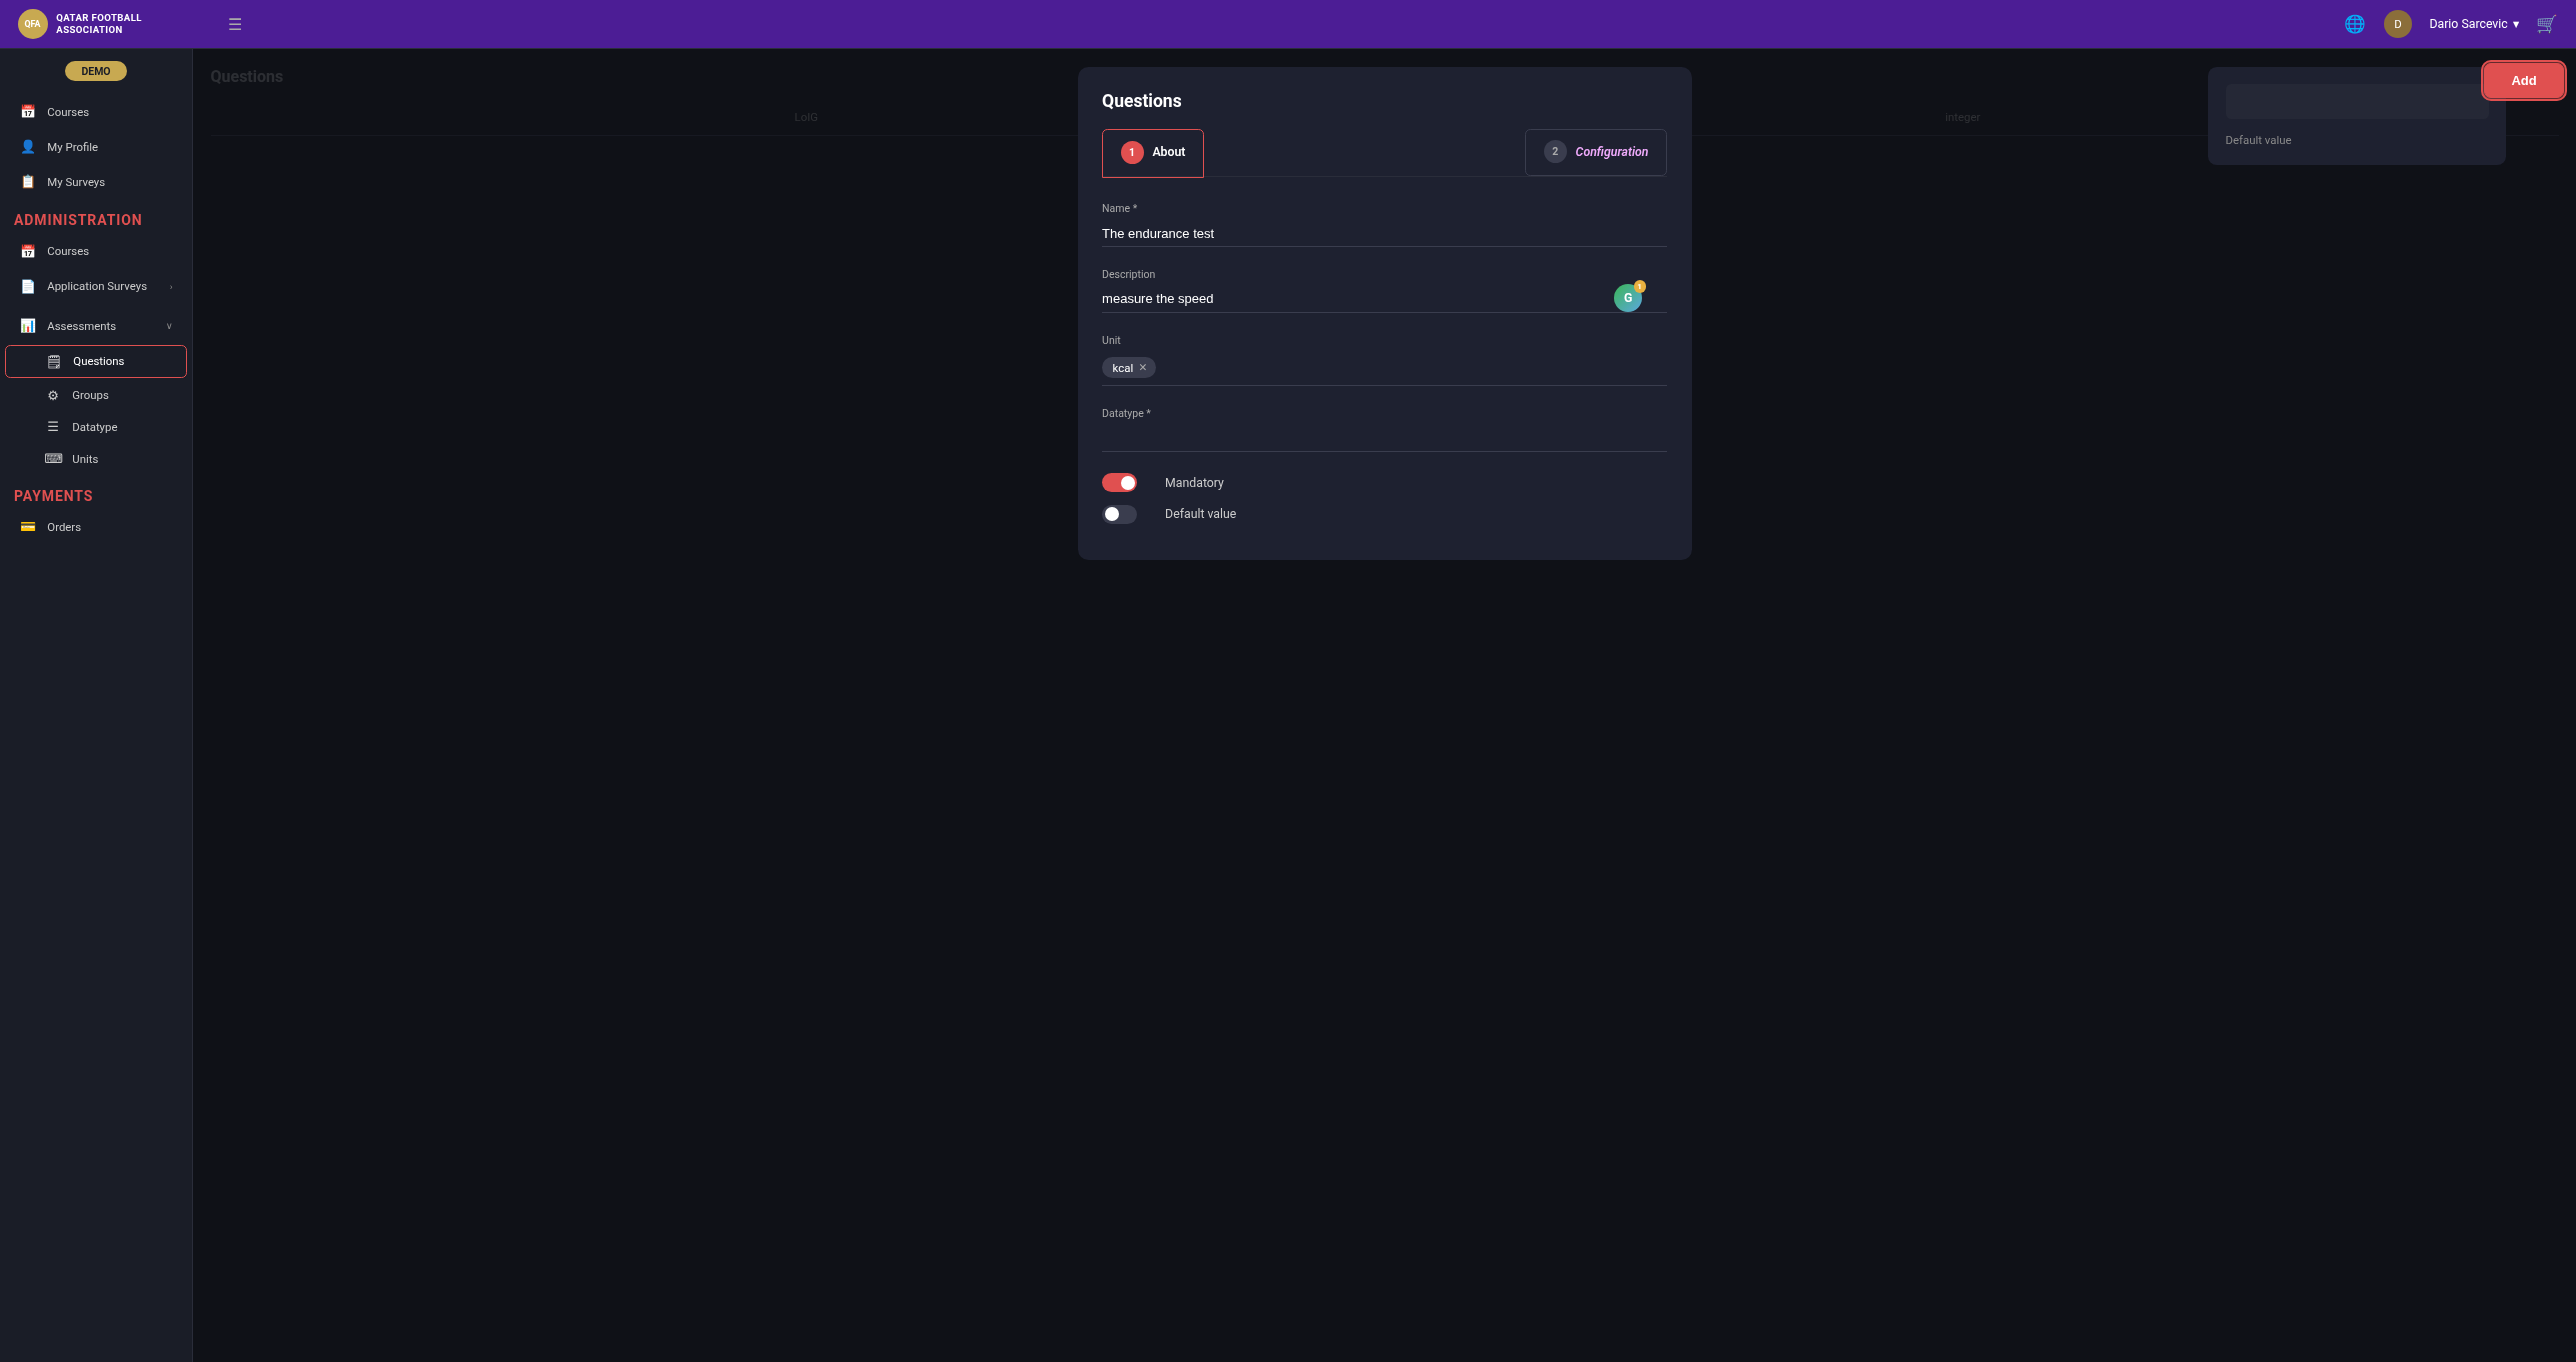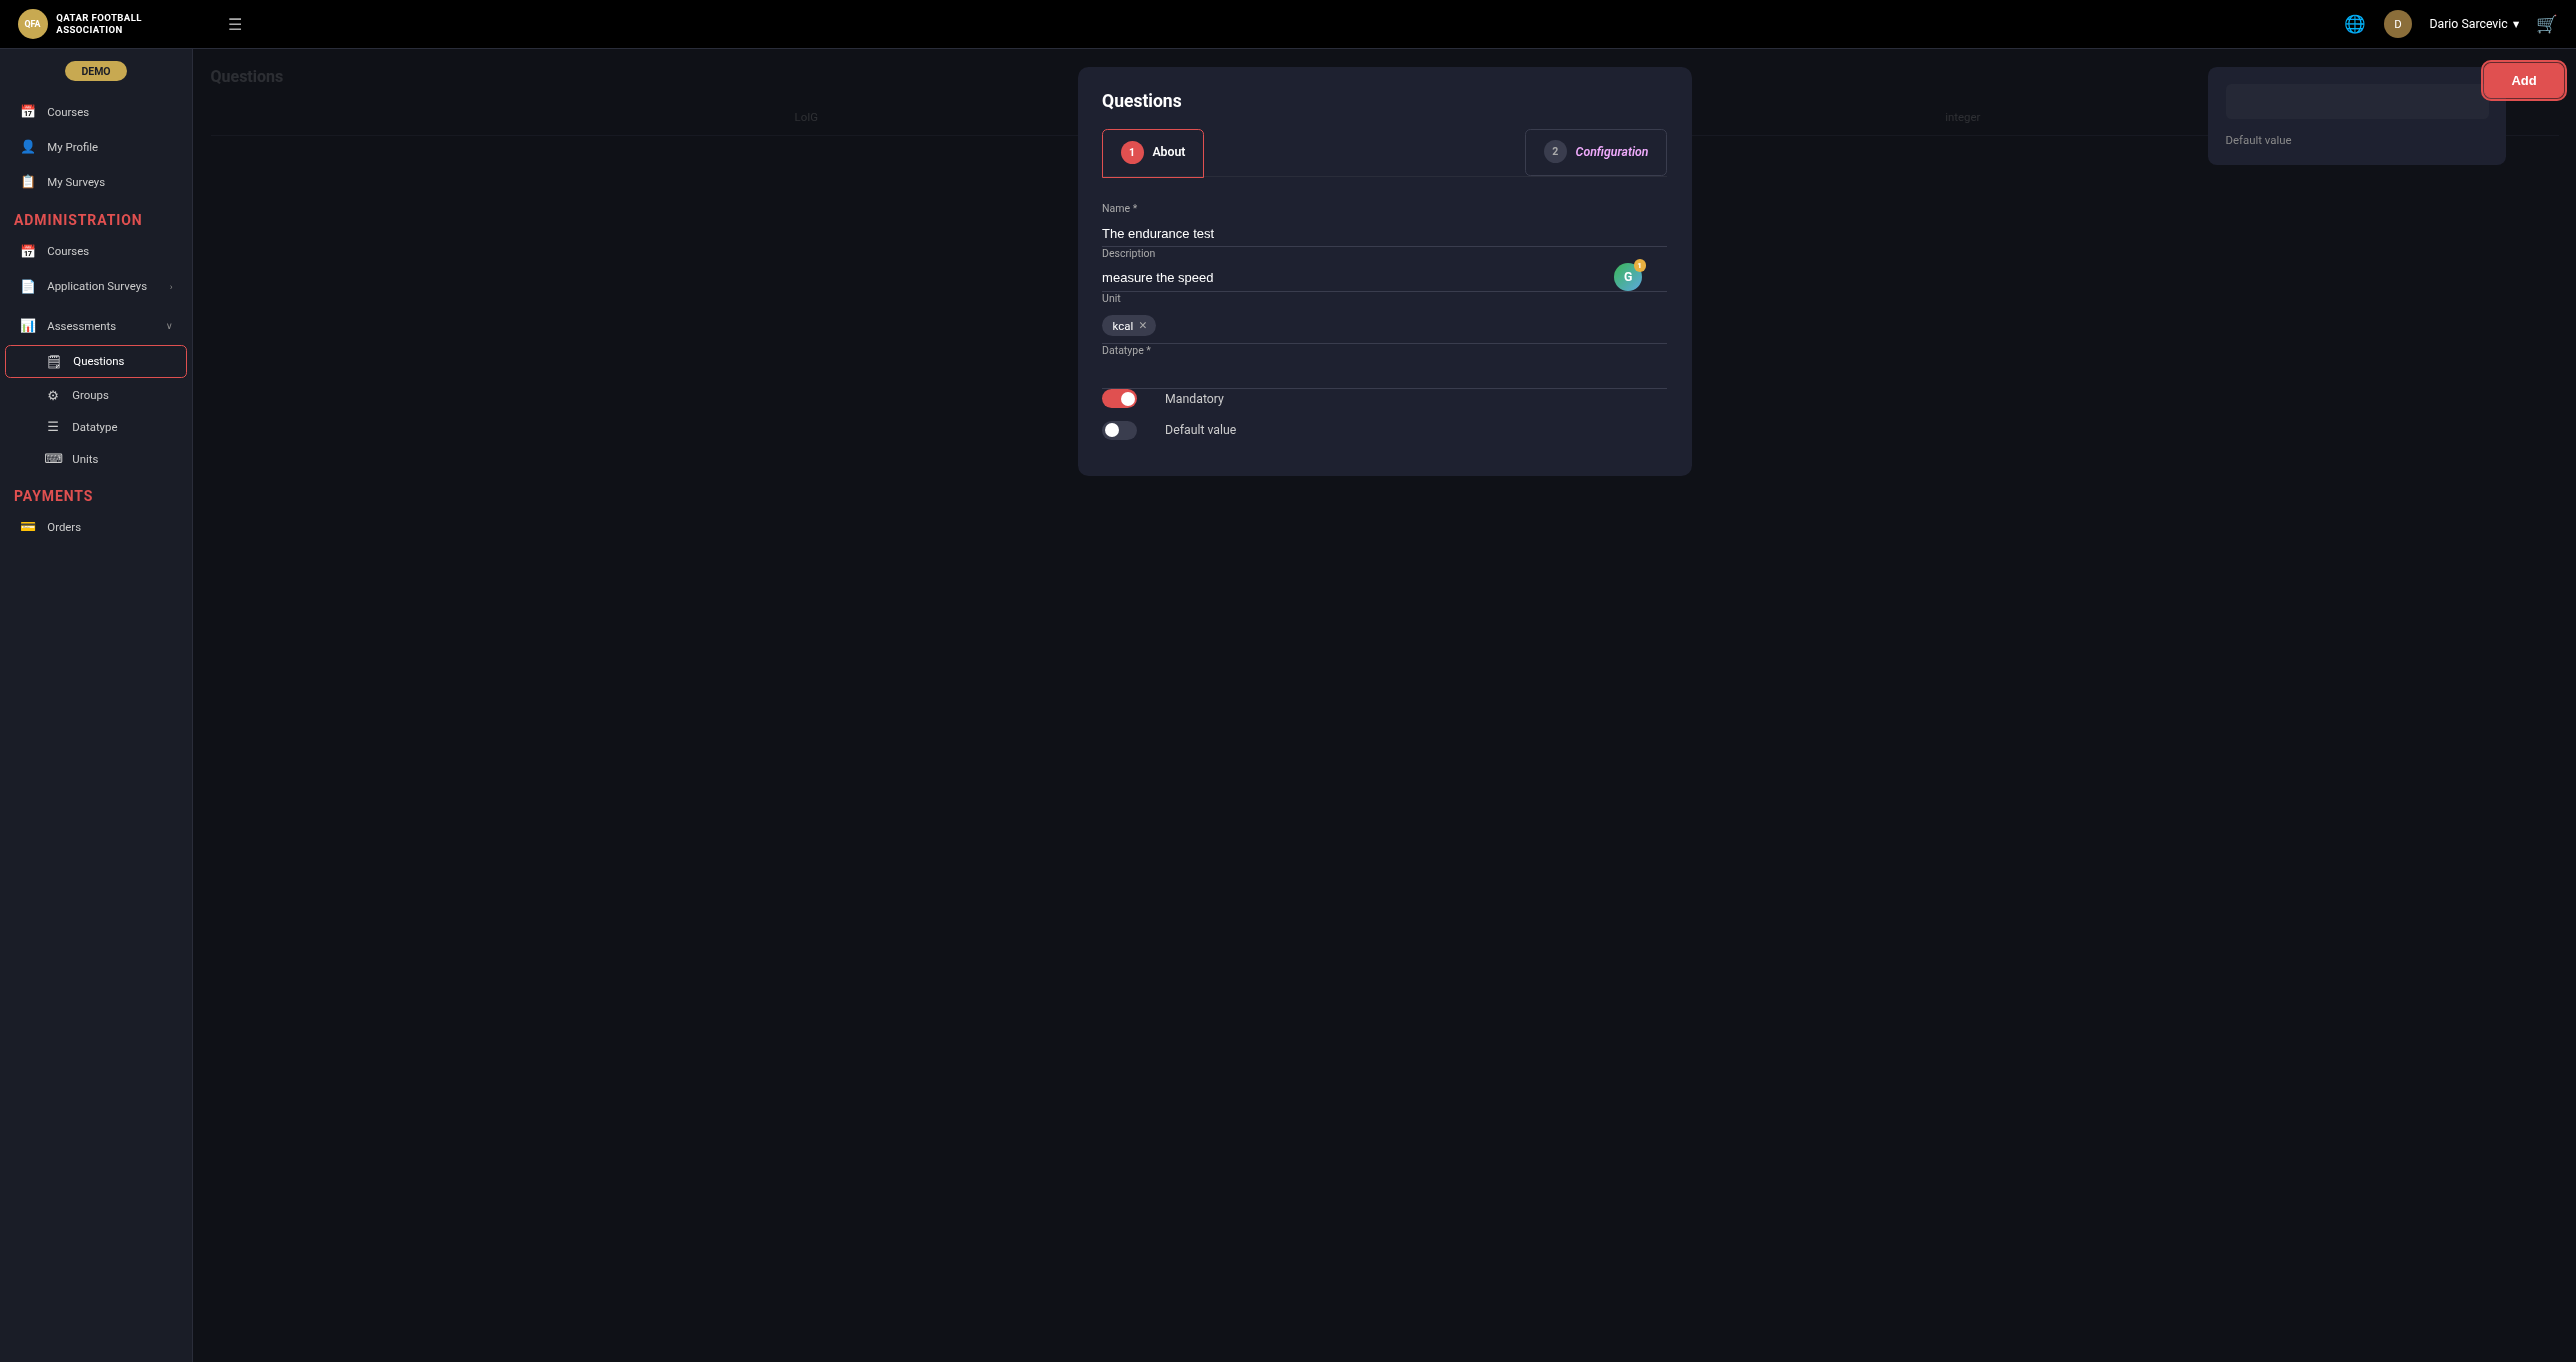--- a/index.html
+++ b/index.html
@@ -10,21 +10,21 @@
       display: flex;
       flex-direction: column;
       height: 100vh;
       overflow: hidden;
     }
 
     
     .topnav {
       display: flex;
       align-items: center;
-      background: #000000;
+      background: #4c1d95;
       height: 49px;
       padding: 0 17.5px;
       border-bottom: 0.9px solid #2a2d3a;
       flex-shrink: 0;
       position: relative;
       z-index: 100;
     }
     .topnav-brand {
       display: flex;
       align-items: center;
@@ -260,20 +260,21 @@
       font-weight: 600;
       color: #fff;
     }
     .step-label.muted {
       color: #f0abfc;
       font-style: italic;
     }
 
     
     .form-group {
+      margin-bottom: 21px;
     }
     .form-label {
       font-size: 10.5px;
       color: #aaa;
       margin-bottom: 5.3px;
       display: block;
     }
     .form-input {
       width: 100%;
       background: transparent;

